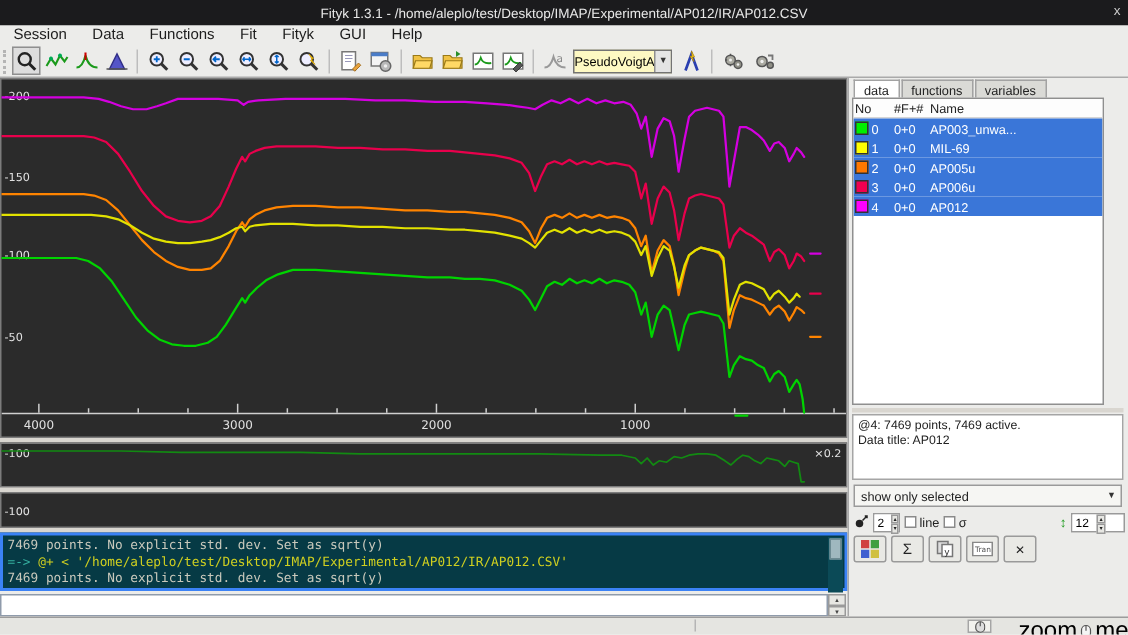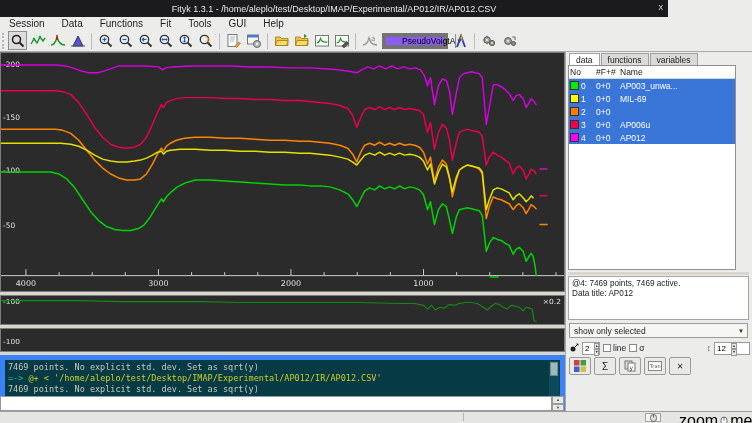--- a/index.html
+++ b/index.html
@@ -1,52 +1,52 @@
 <!DOCTYPE html>
 <html><head>
 <meta charset="utf-8">
 <style>
   * { margin:0; padding:0; box-sizing:border-box; }
   html,body { width:752px; height:423px; }
   body { font-family:"Liberation Sans","DejaVu Sans",sans-serif; background:#ececea; overflow:hidden; position:relative; }
   .abs { position:absolute; }
 
   
-  #titlebar { left:0; top:0; width:668px; height:17px; background:#1b1b1d; color:#e8e8e8;
+  #titlebar { left:0; top:0; width:752px; height:17px; background:#1b1b1d; color:#e8e8e8;
     display:flex; align-items:center; justify-content:center; font-size:9px; }
   #close-btn { position:absolute; right:5px; top:2px; color:#cfcfcf; font-size:9px; cursor:default; }
 
   
   #menubar { left:0; top:17px; width:752px; height:13px; background:#ececea; display:flex; align-items:center;
     padding-left:9px; gap:17px; font-size:10px; color:#1c1c1c; }
   #menubar span { cursor:default; }
 
   
   #toolbar { left:0; top:30px; width:752px; height:22px; background:#ececea; border-bottom:1px solid #aaa;
     display:flex; align-items:center; padding-left:2px; gap:1px; }
   .grip { width:3px; height:16px; border-left:2px dotted #b5b5b5; margin-right:2px; }
   .tbtn { width:19px; height:19px; display:flex; align-items:center; justify-content:center; border:1px solid transparent; }
   .tbtn.active { background:#dddddd; border:1px solid #8f8f8f; }
   .tsep { width:1px; height:16px; background:#bdbdbd; margin:0 3px; }
-  .combo { height:16px; width:66px; background:#8b5cf6; border:4px solid #737373; display:flex; align-items:center;
-    font-size:8.5px; padding-left:16px; margin:0 2px; }
+  .combo { height:16px; width:66px; background:#fef9c3; border:1px solid #737373; display:flex; align-items:center;
+    font-size:8.5px; padding-left:0; margin:0 2px; }
   .combo .arrow { margin-left:auto; width:11px; height:14px; background:#e4e4e4; border-left:1px solid #8f8f8f;
     display:flex; align-items:center; justify-content:center; font-size:6px; color:#333; }
 
   
   .plotpanel { background:#2b2b2b; border:1px solid #7c7c7c; }
   #main-plot { left:0; top:52px; width:565px; height:240px; }
   #sash1 { left:0; top:292px; width:565px; height:3px; background:#d9d6d0; }
   #aux-plot-1 { left:0; top:295px; width:565px; height:30px; }
   #sash2 { left:0; top:325px; width:565px; height:3px; background:#d9d6d0; }
   #aux-plot-2 { left:0; top:328px; width:565px; height:24px; }
   #sash3 { left:0; top:352px; width:565px; height:3px; background:#d9d6d0; }
 
   
-  #output { left:0; top:355px; width:565px; height:56px; background:#063a45; border:5px solid #3b82f6;
+  #output { left:0; top:355px; width:565px; height:39px; background:#063a45; border:2px solid #3b82f6;
     font-family:"DejaVu Sans Mono","Liberation Mono",monospace; font-size:8.5px; line-height:11px;
     padding:2px 12px 2px 3px; color:#c9c9bc; }
   #output .cmd { color:#cfcf20; }
   #output .prompt { color:#35b0a0; }
   #out-scroll { position:absolute; right:1px; top:1px; width:10px; height:37px; background:#0b4a57; }
   #out-thumb { position:absolute; left:1px; top:1px; width:8px; height:14px; background:#9fb8bf; border:1px solid #6b8a92; }
 
   
   #input-row { left:0; top:396px; width:565px; height:15px; display:flex; }
   #cmd-input { width:552px; height:15px; border:1px solid #8f9bab; font-size:9px; padding:0 3px; background:#fff; }
@@ -100,21 +100,21 @@
 <div id="titlebar" class="abs">
   <span>Fityk 1.3.1 - /home/aleplo/test/Desktop/IMAP/Experimental/AP012/IR/AP012.CSV</span>
   <span id="close-btn">x</span>
 </div>
 
 <div id="menubar" class="abs">
   <span>Session</span>
   <span>Data</span>
   <span>Functions</span>
   <span>Fit</span>
-  <span>Tools</span>
+  <span>Fityk</span>
   <span>GUI</span>
   <span>Help</span>
 </div>
 
 <div id="toolbar" class="abs">
   <div class="grip"></div>
 
   <div class="tbtn active">
     <svg width="16" height="16">
         <circle cx="6.5" cy="6.5" r="4" fill="none" stroke="#222" stroke-width="1.6"></circle>
@@ -382,20 +382,21 @@
         </span>
       <span class="c-f">0+0</span>
       <span class="c-name">MIL-69</span>
     </div>
     <div class="lrow sel">
       <span class="c-no">
           <i class="swatch" style="background: rgb(255, 120, 0);"></i>
           <span>2</span>
         </span>
       <span class="c-f">0+0</span>
+      <span class="c-name">AP005u</span>
     </div>
     <div class="lrow sel">
       <span class="c-no">
           <i class="swatch" style="background: rgb(240, 0, 80);"></i>
           <span>3</span>
         </span>
       <span class="c-f">0+0</span>
       <span class="c-name">AP006u</span>
     </div>
     <div class="lrow sel">

